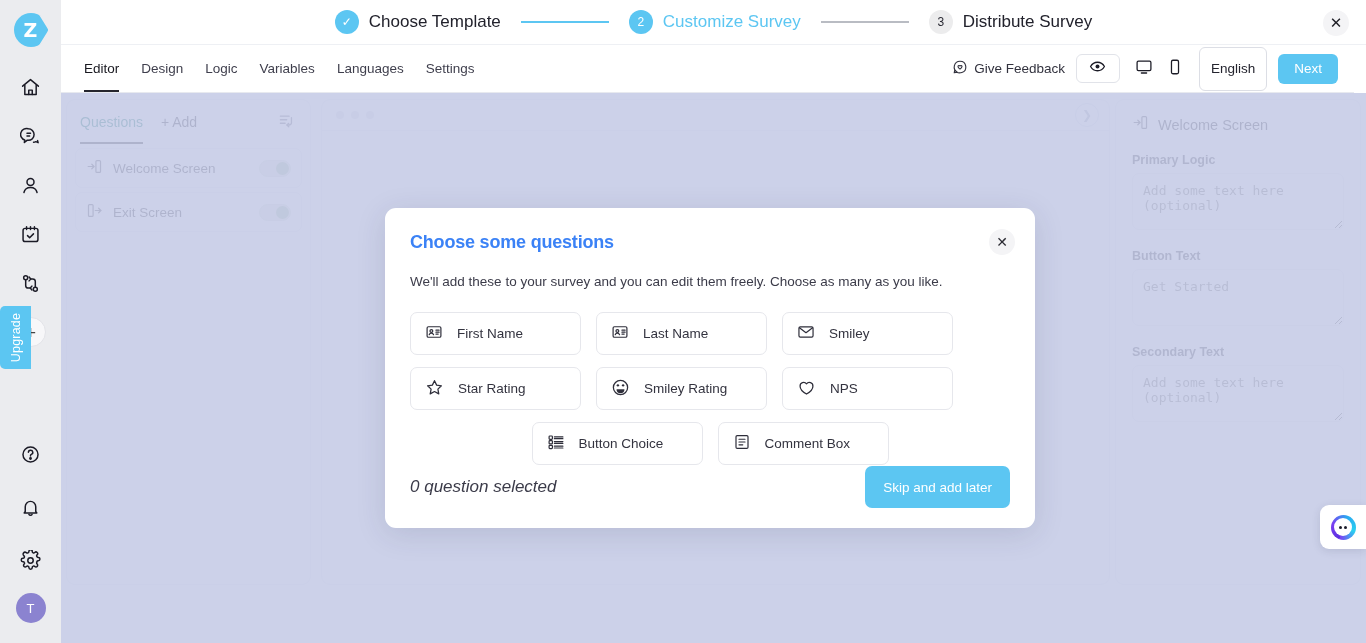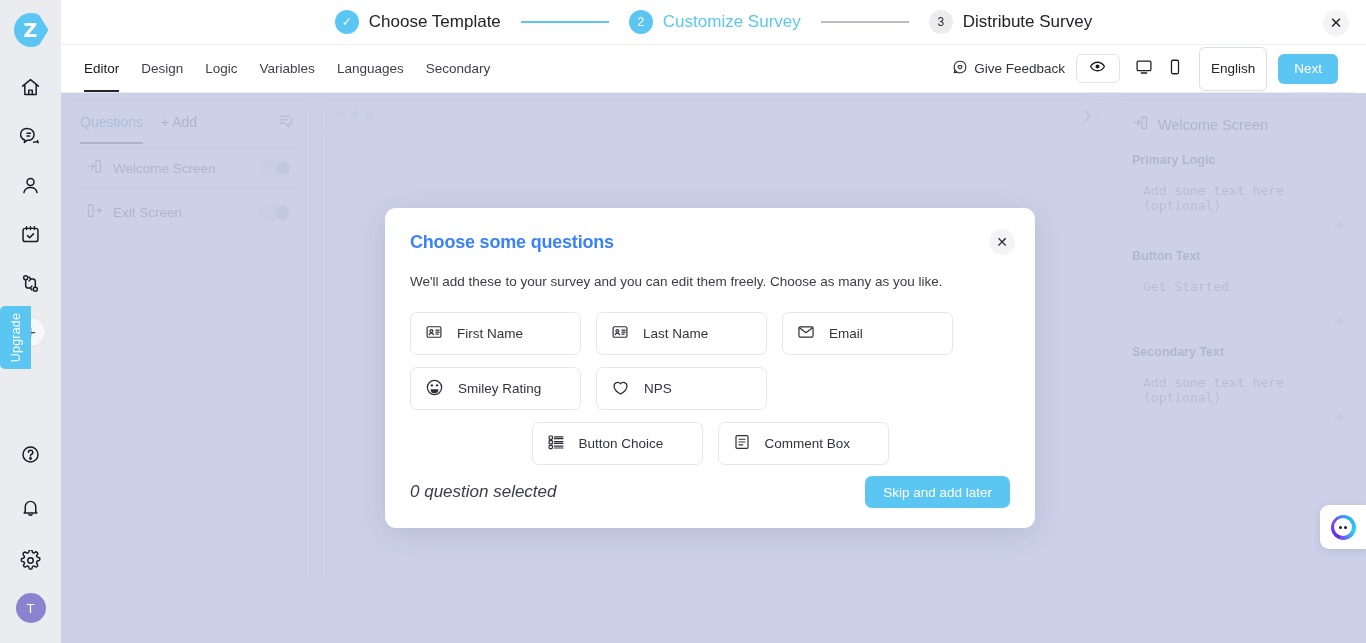--- a/index.html
+++ b/index.html
@@ -194,21 +194,21 @@
     display:flex; align-items:center; gap:14px; padding:0 14px; cursor:pointer;
     font-size:13.5px; color:#33333f; min-width:171px;
   }
   .chip svg{ flex:none; }
   .modal-footer{
     position:absolute; left:25px; right:25px; bottom:20px;
     display:flex; align-items:center;
   }
   .sel-count{ font-size:17px; color:#3b3b49;font-style:italic; }
   .skip-btn{
-    margin-left:auto; height:32px; padding:4px 18px; border-radius:7px;
+    margin-left:auto; height:42px; padding:4px 18px; border-radius:7px;
     background:#5cc6f2; color:#fff; font-size:13.5px; border:none; cursor:pointer;
     display:flex; align-items:center; font-family:"Liberation Sans", sans-serif;
   }
 
   
   .chat-widget{
     position:absolute; right:0; top:505px; width:46px; height:44px;
     background:#fff; border-radius:9px 0 0 9px; box-shadow:0 2px 9px rgba(40,45,80,.13);
     display:flex; align-items:center; justify-content:center; cursor:pointer;
   }
@@ -337,21 +337,21 @@
     <div class="close-x">✕</div>
   </div>
 
   <div class="toolbar">
     <div class="tabs">
       <div class="tab active">Editor</div>
       <div class="tab">Design</div>
       <div class="tab">Logic</div>
       <div class="tab">Variables</div>
       <div class="tab">Languages</div>
-      <div class="tab">Secondary</div>
+      <div class="tab">Settings</div>
     </div>
     <div class="toolbar-right">
       <div class="feedback">
         <span>
           <svg width="16" height="16" viewBox="0 0 24 24" fill="none" stroke="#32323e" stroke-width="1.7" stroke-linecap="round" stroke-linejoin="round">
               <path d="M12 3.3a8.7 8.7 0 1 1-7.7 12.7L3.3 20.7l4.7-1A8.7 8.7 0 0 1 12 3.3Z"></path>
               <path d="M12 15.2s-3-1.9-3-3.8a1.6 1.6 0 0 1 3-.8 1.6 1.6 0 0 1 3 .8c0 1.9-3 3.8-3 3.8Z"></path>
             </svg>
         </span>
         <span>Give Feedback</span>
@@ -494,25 +494,33 @@
           </span>
           <span>Last Name</span>
         </div>
         <div class="chip">
           <span>
             <svg width="18" height="18" viewBox="0 0 24 24" fill="none" stroke="#2e2e3a" stroke-width="1.6" stroke-linecap="round" stroke-linejoin="round">
                 <rect x="2.6" y="5.2" width="18.8" height="13.6" rx="1.8"></rect>
                 <path d="m3.2 6.4 8.8 6.6 8.8-6.6"></path>
               </svg>
           </span>
-          <span>Email</span>
+          <span>Smiley</span>
         </div>
       </div>
 
       <div class="chip-row">
+        <div class="chip">
+          <span>
+            <svg width="19" height="19" viewBox="0 0 24 24" fill="none" stroke="#2e2e3a" stroke-width="1.6" stroke-linecap="round" stroke-linejoin="round">
+                <path d="m12 3.4 2.7 5.6 6 .8-4.4 4.2 1.1 6-5.4-2.9-5.4 2.9 1.1-6L3.3 9.8l6-.8Z"></path>
+              </svg>
+          </span>
+          <span>Star Rating</span>
+        </div>
         <div class="chip">
           <span>
             <svg width="19" height="19" viewBox="0 0 24 24" fill="none" stroke="#2e2e3a" stroke-width="1.6" stroke-linecap="round" stroke-linejoin="round">
                 <circle cx="12" cy="12" r="9"></circle>
                 <path d="M7 14.2h10a5 5 0 0 1-10 0Z" fill="#2e2e3a" stroke="none"></path>
                 <circle cx="8.7" cy="9.3" r="1.5" fill="#2e2e3a" stroke="none"></circle>
                 <circle cx="15.3" cy="9.3" r="1.5" fill="#2e2e3a" stroke="none"></circle>
               </svg>
           </span>
           <span>Smiley Rating</span>

